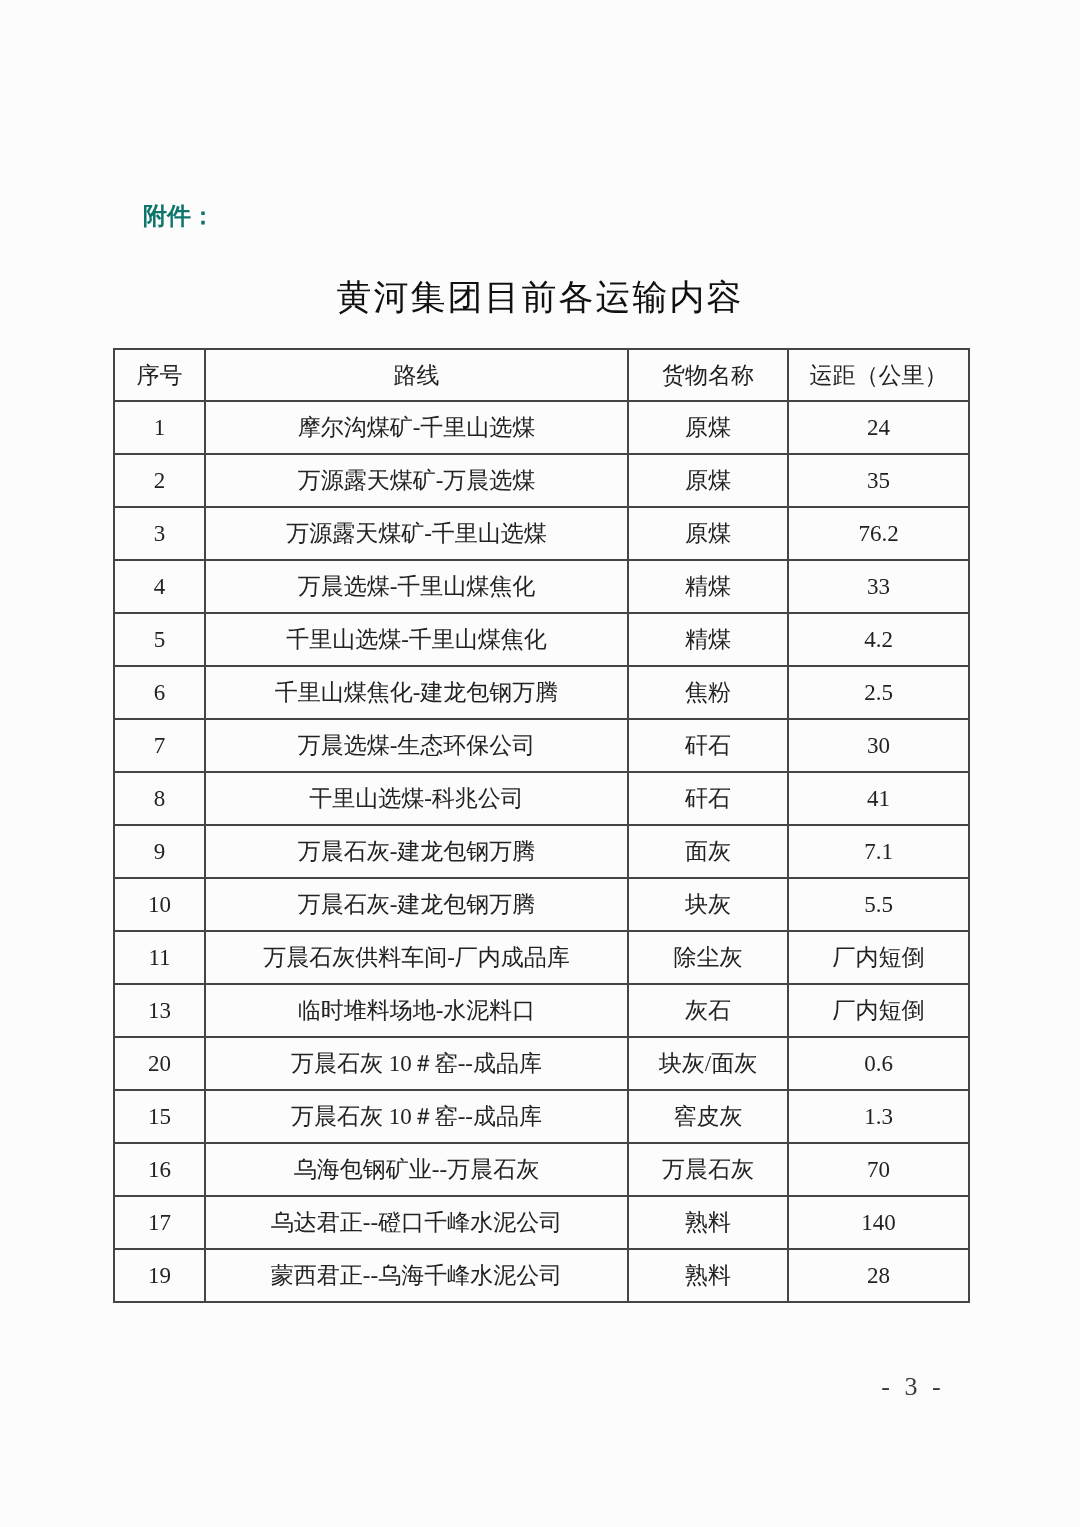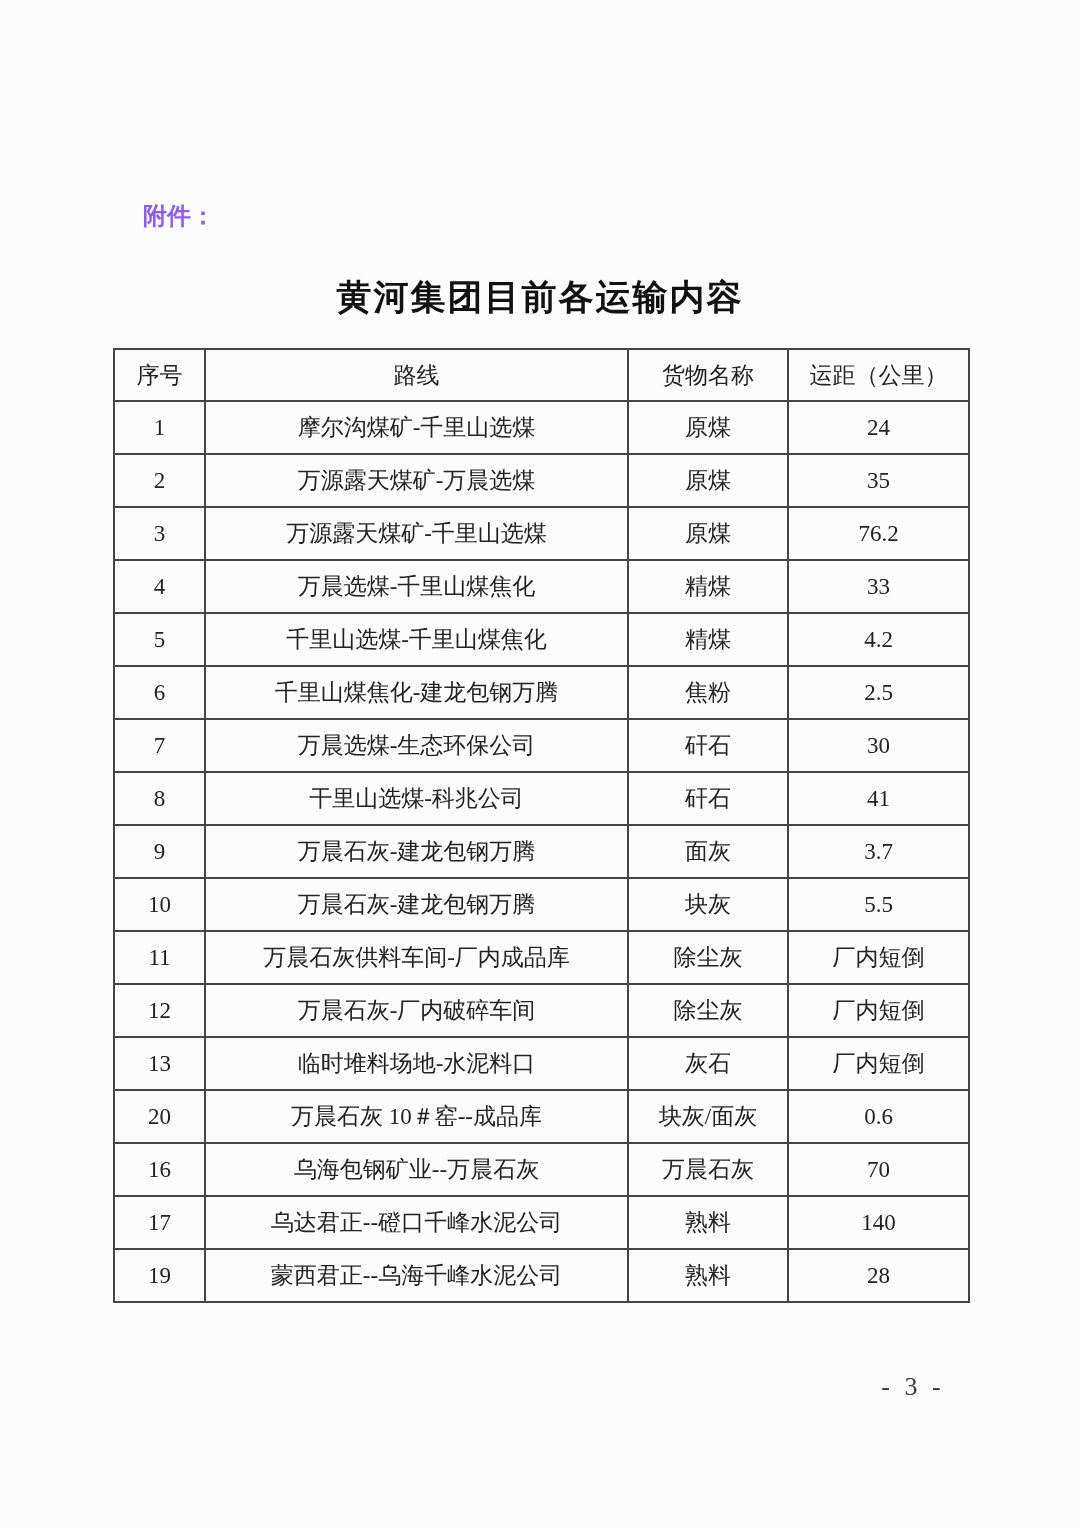--- a/index.html
+++ b/index.html
@@ -9,29 +9,29 @@
     background:#fcfcfc;
     font-family:"Liberation Serif","DejaVu Serif",serif;
     color:#1e1e1e;
   }
   .attachment-label {
     position:absolute;
     left:143px; top:200px;
     font-family:"Liberation Sans","DejaVu Sans",sans-serif;
     font-weight:bold;
     font-size:24px;
-    color:#8b5cf6;
+    color:#0f766e;
   }
   .doc-title {
     position:absolute;
     left:0; top:274px;
     width:100%;
     text-align:center;
     font-family:"Liberation Sans","DejaVu Sans",sans-serif;
-    font-weight:bold;
+    font-weight:normal;
     font-size:35px;
     letter-spacing:2px;
     color:#111;
   }
   table.transport {
     position:absolute;
     left:113px; top:348px;
     width:855px;
     border-collapse:collapse;
     table-layout:fixed;
@@ -128,51 +128,51 @@
       <tr>
         <td>8</td>
         <td>干里山选煤-科兆公司</td>
         <td>矸石</td>
         <td>41</td>
       </tr>
       <tr>
         <td>9</td>
         <td>万晨石灰-建龙包钢万腾</td>
         <td>面灰</td>
-        <td>3.7</td>
+        <td>7.1</td>
       </tr>
       <tr>
         <td>10</td>
         <td>万晨石灰-建龙包钢万腾</td>
         <td>块灰</td>
         <td>5.5</td>
       </tr>
       <tr>
         <td>11</td>
         <td>万晨石灰供料车间-厂内成品库</td>
         <td>除尘灰</td>
         <td>厂内短倒</td>
       </tr>
       <tr>
-        <td>12</td>
-        <td>万晨石灰-厂内破碎车间</td>
-        <td>除尘灰</td>
-        <td>厂内短倒</td>
-      </tr>
-      <tr>
         <td>13</td>
         <td>临时堆料场地-水泥料口</td>
         <td>灰石</td>
         <td>厂内短倒</td>
       </tr>
       <tr>
         <td>20</td>
         <td>万晨石灰 10＃窑--成品库</td>
         <td>块灰/面灰</td>
         <td>0.6</td>
+      </tr>
+      <tr>
+        <td>15</td>
+        <td>万晨石灰 10＃窑--成品库</td>
+        <td>窖皮灰</td>
+        <td>1.3</td>
       </tr>
       <tr>
         <td>16</td>
         <td>乌海包钢矿业--万晨石灰</td>
         <td>万晨石灰</td>
         <td>70</td>
       </tr>
       <tr>
         <td>17</td>
         <td>乌达君正--磴口千峰水泥公司</td>

